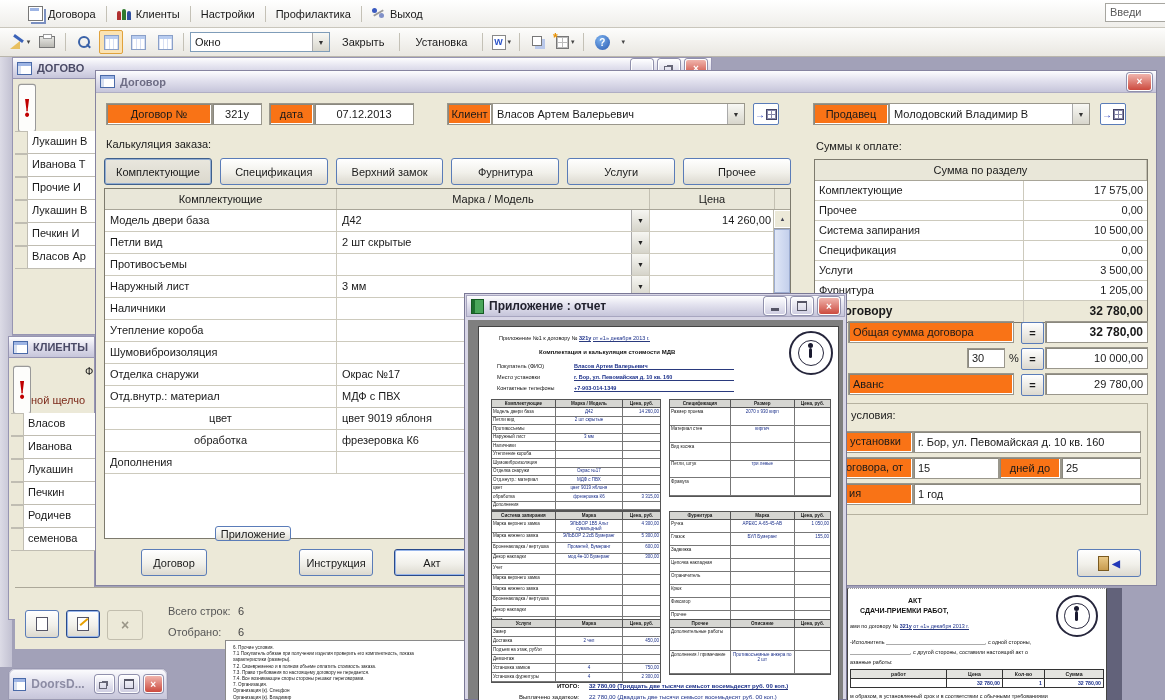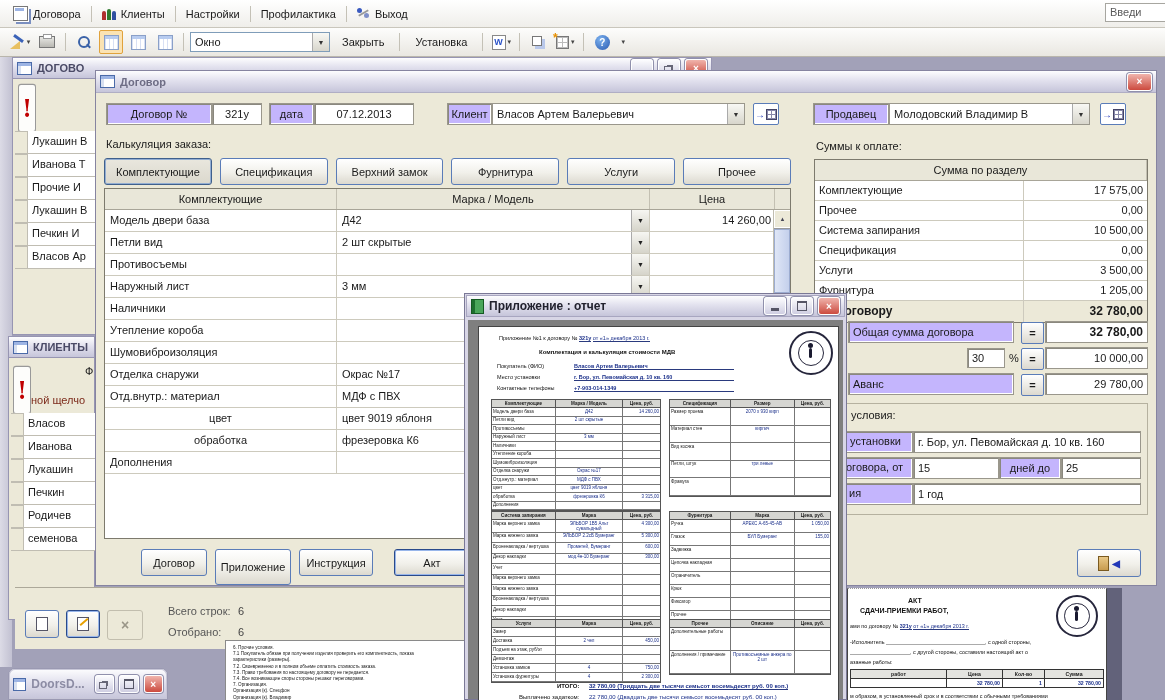--- a/index.html
+++ b/index.html
@@ -1,21 +1,21 @@
 <!DOCTYPE html>
 <html><head>
 <meta charset="utf-8">
 <style>
   html,body{margin:0;padding:0}
   body{width:1165px;height:700px;position:relative;overflow:hidden;
        background:#a2a1b8;font-family:"Liberation Sans",sans-serif;font-size:11px;color:#1a1a1a}
   .ab{position:absolute}
   
   .menubar{left:0;top:0;width:1165px;height:28px;background:linear-gradient(#ffffff,#efeeea);
-           border-bottom:1px solid #c9c6bc;display:flex;align-items:center;padding-left:5px;box-sizing:border-box}
+           border-bottom:1px solid #c9c6bc;display:flex;align-items:center;padding-left:20px;box-sizing:border-box}
   .m-item{display:flex;align-items:center;gap:5px;padding:3px 8px;cursor:default}
   .m-sep{width:1px;height:16px;background:#c4c1b6;margin:0 2px}
   .helpbox{right:-12px;top:3px;width:72px;height:19px;background:#fff;border:1px solid #a7a6a0;
            color:#5a5a5a;padding:2px 4px;box-sizing:border-box}
   .toolbar{left:0;top:28px;width:1165px;height:29px;background:linear-gradient(#fdfdfc,#e9e7e1);
            border-bottom:1px solid #b9b6ac;display:flex;align-items:center;padding-left:8px;box-sizing:border-box;gap:3px}
   .tbtn{height:22px;min-width:22px;display:flex;align-items:center;justify-content:center;gap:2px;border:1px solid transparent;border-radius:2px}
   .tbtn.sel{background:#fbe3b3;border-color:#e0a23c}
   .tsep{width:1px;height:18px;background:#c4c1b6;margin:0 3px}
   .tcombo{width:140px;height:20px;background:#fff;border:1px solid #7f9db9;display:flex;align-items:center;justify-content:space-between;padding-left:4px;box-sizing:border-box}
@@ -66,21 +66,21 @@
   .glyph-max{width:8px;height:7px;border:1px solid #556;border-top:2px solid #556}
   .glyph-res{width:6px;height:5px;border:1px solid #667;box-shadow:2px -2px 0 -1px #667;margin:2px 0 0 -2px}
   .excl{background:#fdfdfb;border:1px solid #999;border-radius:3px;color:#c00000;font-weight:bold;
         font-family:"DejaVu Serif",serif;display:flex;align-items:center;justify-content:center}
   .lrow{display:flex;height:23px;box-sizing:border-box}
   .lsel{width:13px;background:#ece9d8;border:1px solid #c0bdb2;border-left:none;box-sizing:border-box}
   .lname{flex:1;background:#fff;border-bottom:1px solid #c0bdb2;padding:4px 0 0 4px;overflow:hidden;white-space:nowrap;box-sizing:border-box}
   
   .lb,.vb{box-sizing:border-box;border:1px solid #9a978c;box-shadow:inset 1px 1px 0 #8a887e, inset -1px -1px 0 #fff;
           display:flex;align-items:center;padding:0 4px;height:22px}
-  .lb{background:#c4b5fd;justify-content:center}
+  .lb{background:#f97316;justify-content:center}
   .vb{background:#fff}
   .vb.center{justify-content:center}
   .vb.right{justify-content:flex-end}
   .combo{background:#fff;border:1px solid #9a978c;box-sizing:border-box;height:22px;display:flex;align-items:center}
   .combo .ctext{flex:1;padding-left:4px;overflow:hidden;white-space:nowrap}
   .gobtn{width:26px;height:22px;background:#fff;border:1px solid #5a7cb8;border-radius:2px;display:flex;align-items:center;justify-content:center;gap:1px;box-sizing:border-box}
   
   .xb{border:1px solid #5a7cb8;border-radius:3px;background:linear-gradient(#ffffff,#f1f0ea 55%,#dcd9cf);
       display:flex;align-items:center;justify-content:center;box-sizing:border-box;font-size:11px}
   .xb.active{border:1px solid #40608c;box-shadow:inset 0 0 0 1px #93aed2;background:linear-gradient(#e9e7de,#dbd8cd)}
@@ -517,21 +517,21 @@
         </div>
         <div class="g-price"></div>
       </div>
     <div class="vscroll">
       <div class="up">▲</div>
       <div class="thumb"></div>
     </div>
   </div>
 
   <div class="ab xb" style="left:45px;top:478px;width:66px;height:27px">Договор</div>
-  <div class="ab xb" style="left:119px;top:478px;width:76px;height:36px">Приложение</div>
+  <div class="ab xb" style="left:119px;top:455px;width:76px;height:15px">Приложение</div>
   <div class="ab xb" style="left:203px;top:478px;width:74px;height:27px">Инструкция</div>
   <div class="ab xb focus" style="left:298px;top:478px;width:76px;height:27px">Акт</div>
 
   <div class="ab" style="left:720px;top:69px">Суммы к оплате:</div>
   <div class="ab s-table" style="left:718px;top:88px;width:334px">
     <div class="s-head">
       <div style="flex:1">Сумма по разделу</div>
     </div>
     <div class="s-row">
         <div class="s-name">Комплектующие</div>

